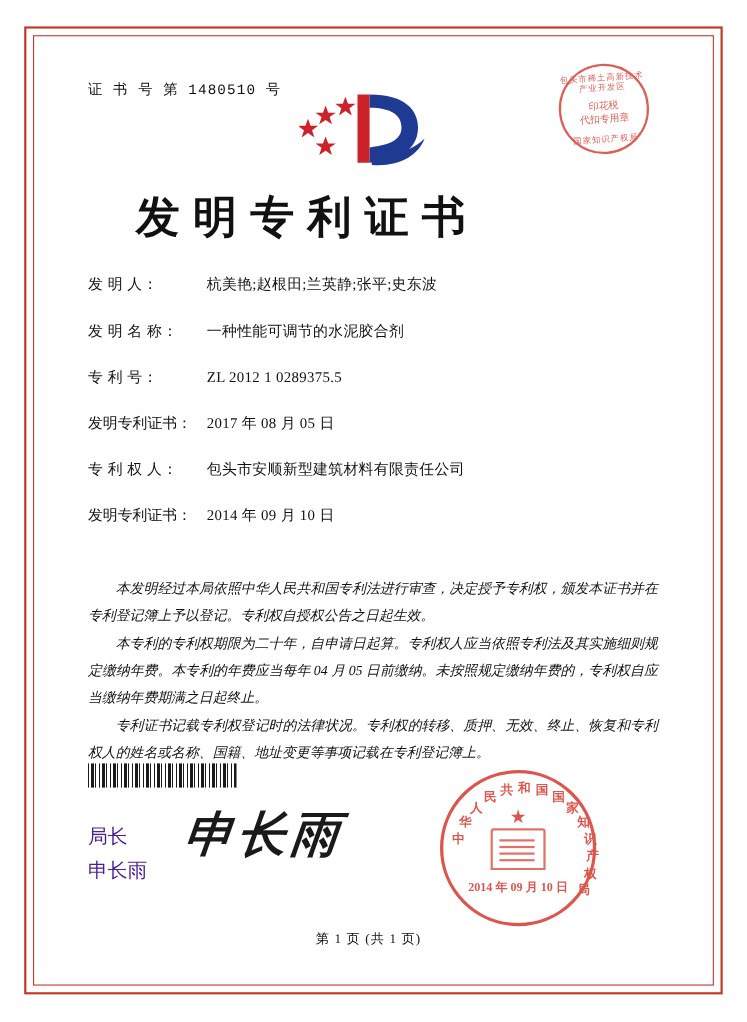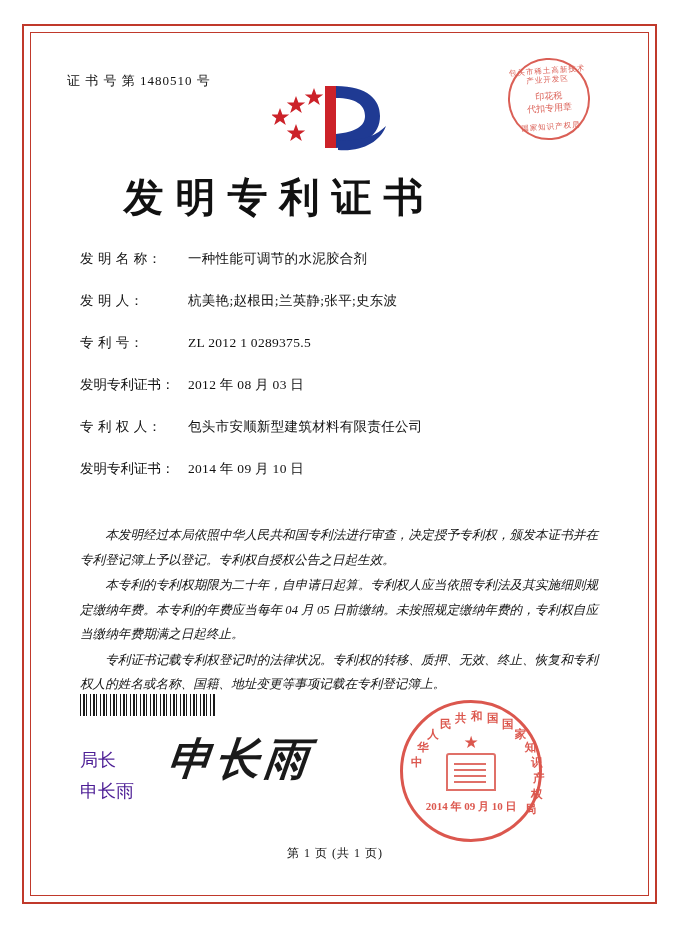--- a/index.html
+++ b/index.html
@@ -35,25 +35,26 @@
     position: absolute;
     left: 30px; top: 32px;
     width: 619px; height: 864px;
     border: 1px solid #c0392b;
     box-sizing: border-box;
   }
 
   
   .cert-no {
     position: absolute;
-    left: 67px; top: 72px;
+    left: 80px; top: 72px;
     font-size: 13px;
     letter-spacing: 1px;
     color: #111;
     white-space: nowrap;
+    font-family: Liberation Mono, monospace;
   }
 
   .logo {
     position: absolute;
     left: 272px; top: 78px;
     width: 120px; height: 78px;
   }
 
   
   .seal-top {
@@ -279,34 +280,34 @@
   <div class="seal-top">
     <div class="seal-arc">包头市稀土高新技术产业开发区</div>
     <div class="seal-mid">印花税<br>代扣专用章</div>
     <div class="seal-bottom">国家知识产权局</div>
   </div>
 
   <div class="title">发明专利证书</div>
 
   <div class="fields">
     <div class="field-row">
+      <div class="field-label">发 明 人：</div>
+      <div class="field-value">杭美艳;赵根田;兰英静;张平;史东波</div>
+    </div>
+    <div class="field-row">
       <div class="field-label">发 明 名 称：</div>
       <div class="field-value">一种性能可调节的水泥胶合剂</div>
     </div>
     <div class="field-row">
-      <div class="field-label">发 明 人：</div>
-      <div class="field-value">杭美艳;赵根田;兰英静;张平;史东波</div>
-    </div>
-    <div class="field-row">
       <div class="field-label">专 利 号：</div>
       <div class="field-value">ZL 2012 1 0289375.5</div>
     </div>
     <div class="field-row">
       <div class="field-label wide">发明专利证书：</div>
-      <div class="field-value">2012 年 08 月 03 日</div>
+      <div class="field-value">2017 年 08 月 05 日</div>
     </div>
     <div class="field-row">
       <div class="field-label">专 利 权 人：</div>
       <div class="field-value">包头市安顺新型建筑材料有限责任公司</div>
     </div>
     <div class="field-row">
       <div class="field-label wide">发明专利证书：</div>
       <div class="field-value">2014 年 09 月 10 日</div>
     </div>
   </div>

